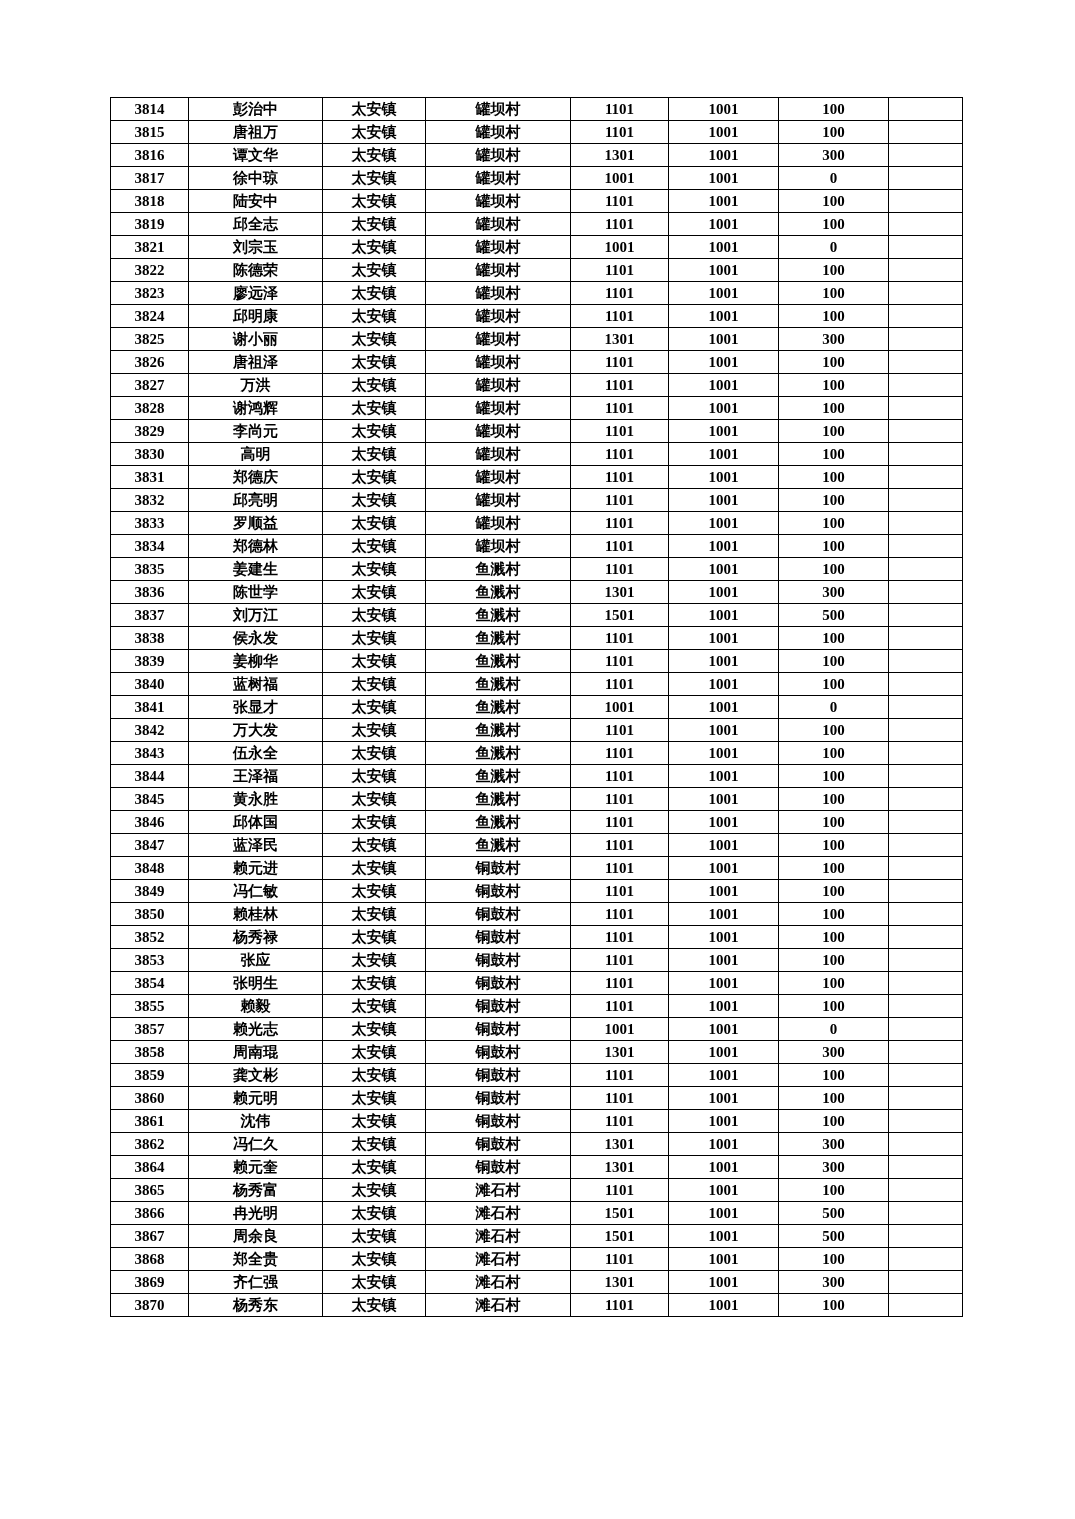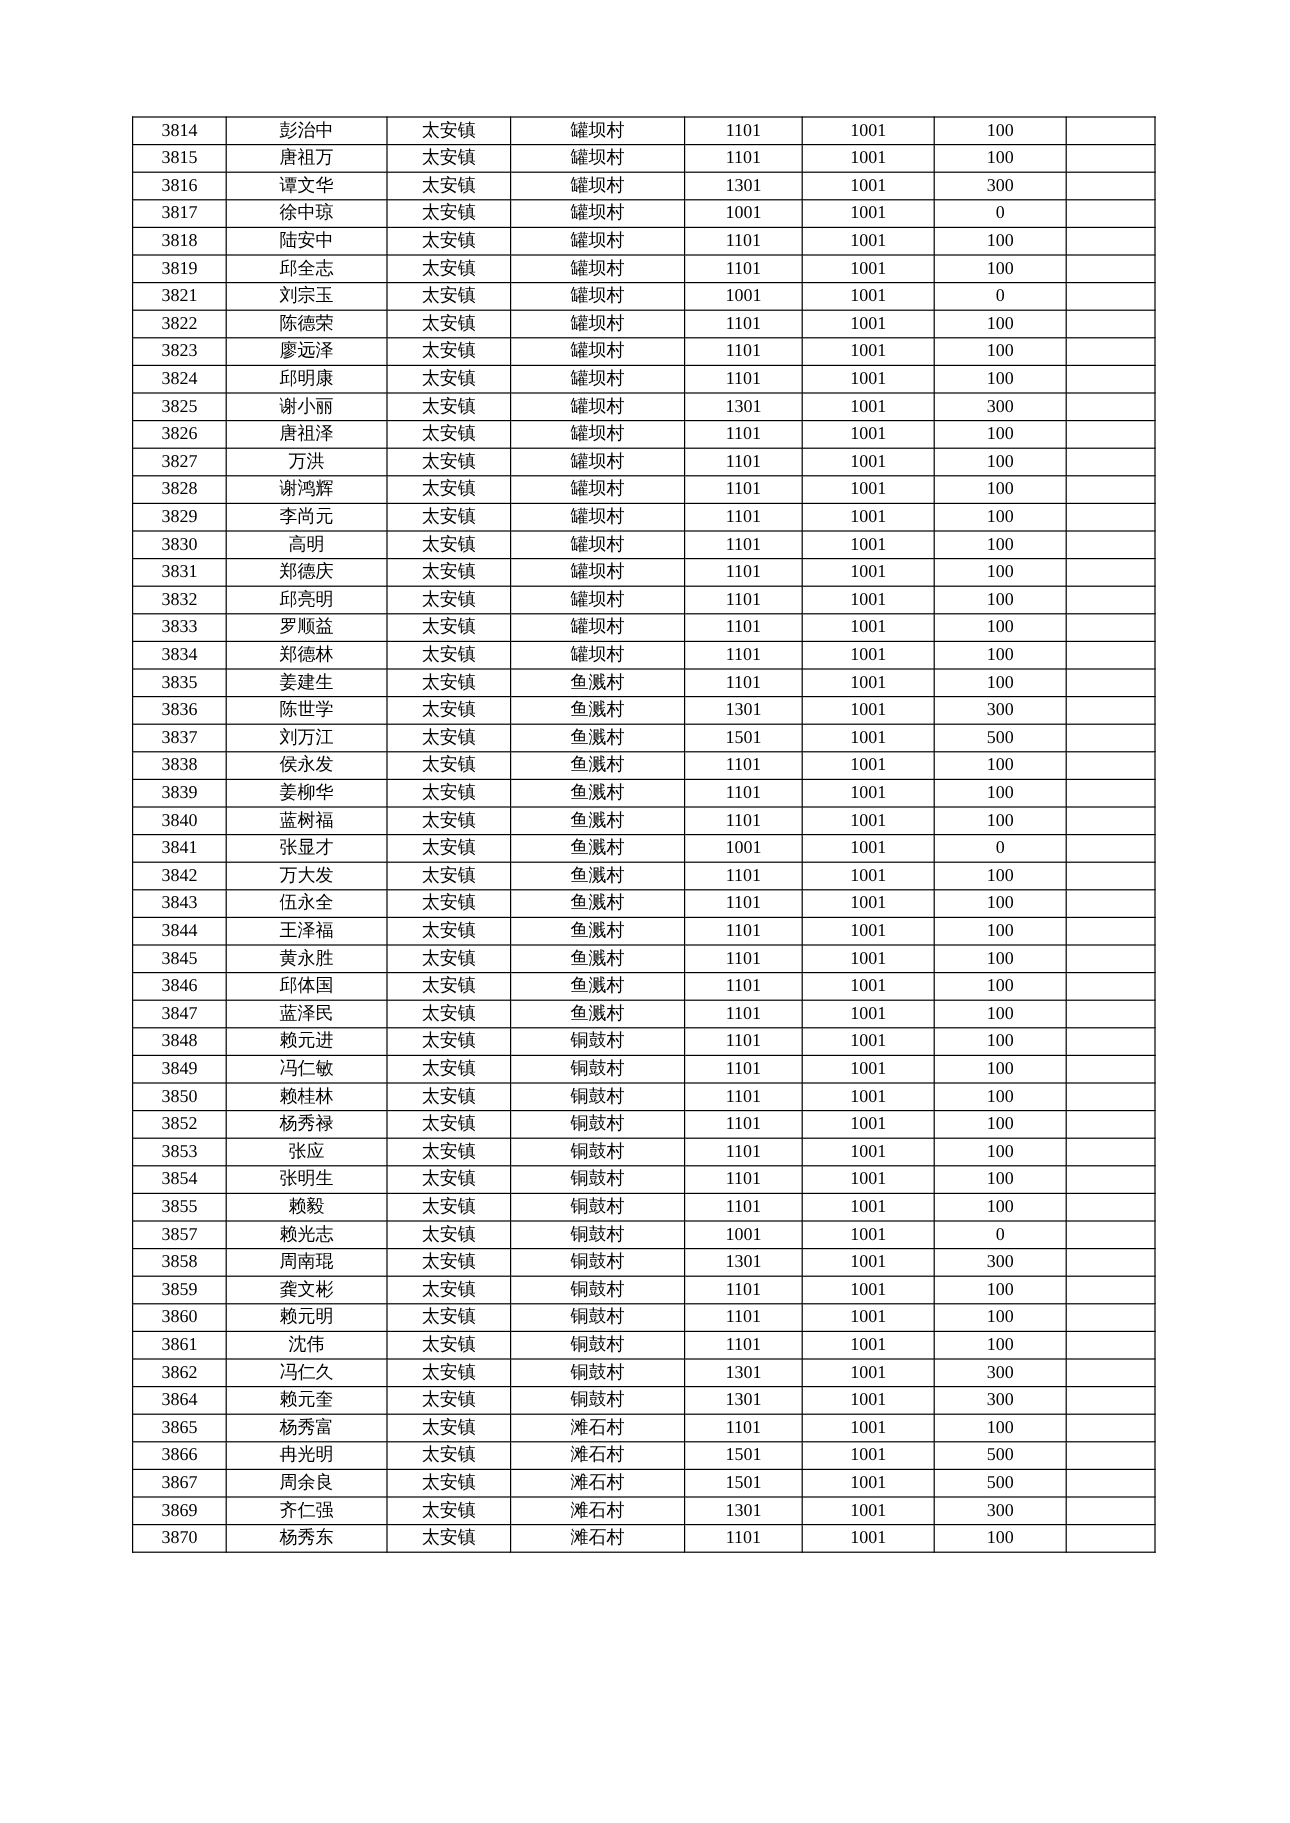--- a/index.html
+++ b/index.html
@@ -8,20 +8,21 @@
     background: #ffffff;
   }
   .page {
     position: relative;
     width: 1075px;
     height: 1519px;
     background: #ffffff;
     font-family: "Liberation Serif", "DejaVu Serif", serif;
     color: #000000;
     overflow: hidden;
+    font-weight: bold;
   }
   table.roster {
     position: absolute;
     left: 110px;
     top: 97px;
     border-collapse: collapse;
     table-layout: fixed;
   }
   table.roster td {
     border: 1px solid #000000;
@@ -554,20 +555,30 @@
     <td class="c1">3867</td>
     <td class="c2">周余良</td>
     <td class="c3">太安镇</td>
     <td class="c4">滩石村</td>
     <td class="c5">1501</td>
     <td class="c6">1001</td>
     <td class="c7">500</td>
     <td class="c8"></td>
   </tr>
         <tr>
+    <td class="c1">3868</td>
+    <td class="c2">郑全贵</td>
+    <td class="c3">太安镇</td>
+    <td class="c4">滩石村</td>
+    <td class="c5">1101</td>
+    <td class="c6">1001</td>
+    <td class="c7">100</td>
+    <td class="c8"></td>
+  </tr>
+        <tr>
     <td class="c1">3869</td>
     <td class="c2">齐仁强</td>
     <td class="c3">太安镇</td>
     <td class="c4">滩石村</td>
     <td class="c5">1301</td>
     <td class="c6">1001</td>
     <td class="c7">300</td>
     <td class="c8"></td>
   </tr>
         <tr>

